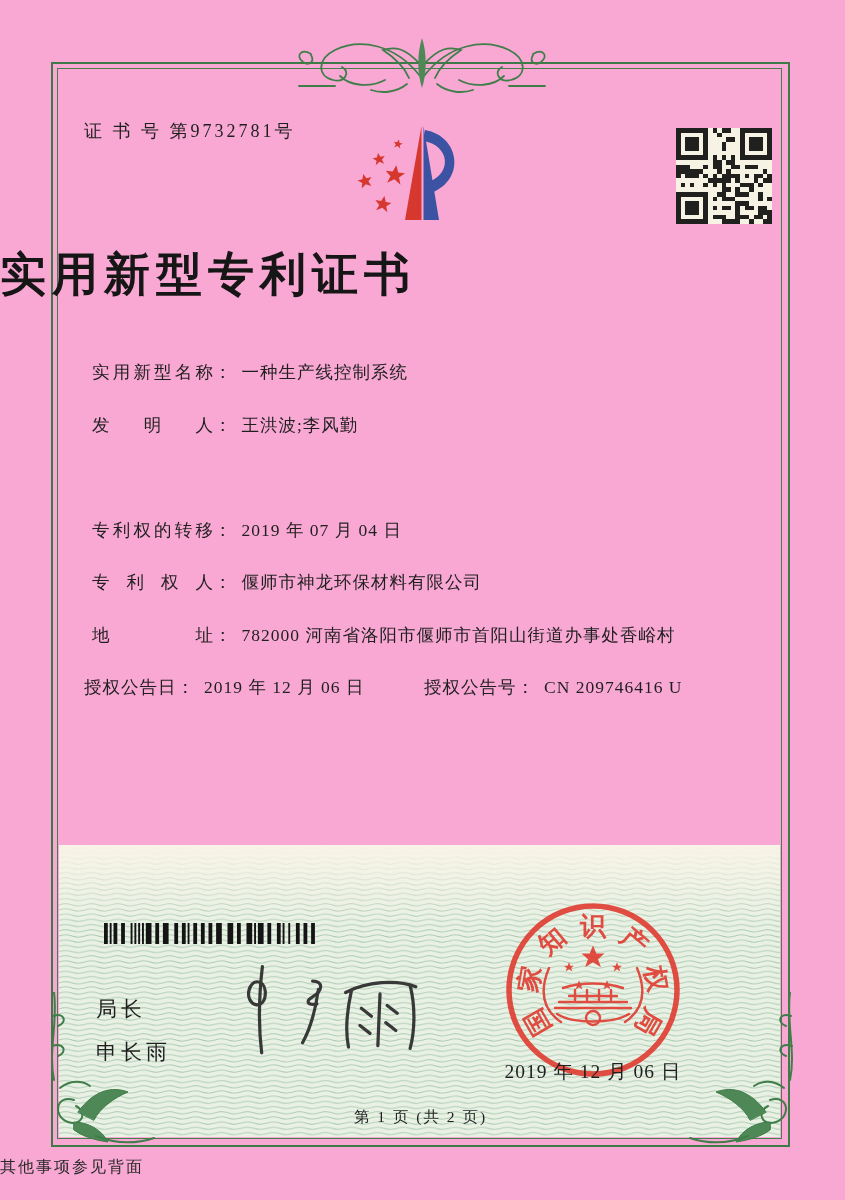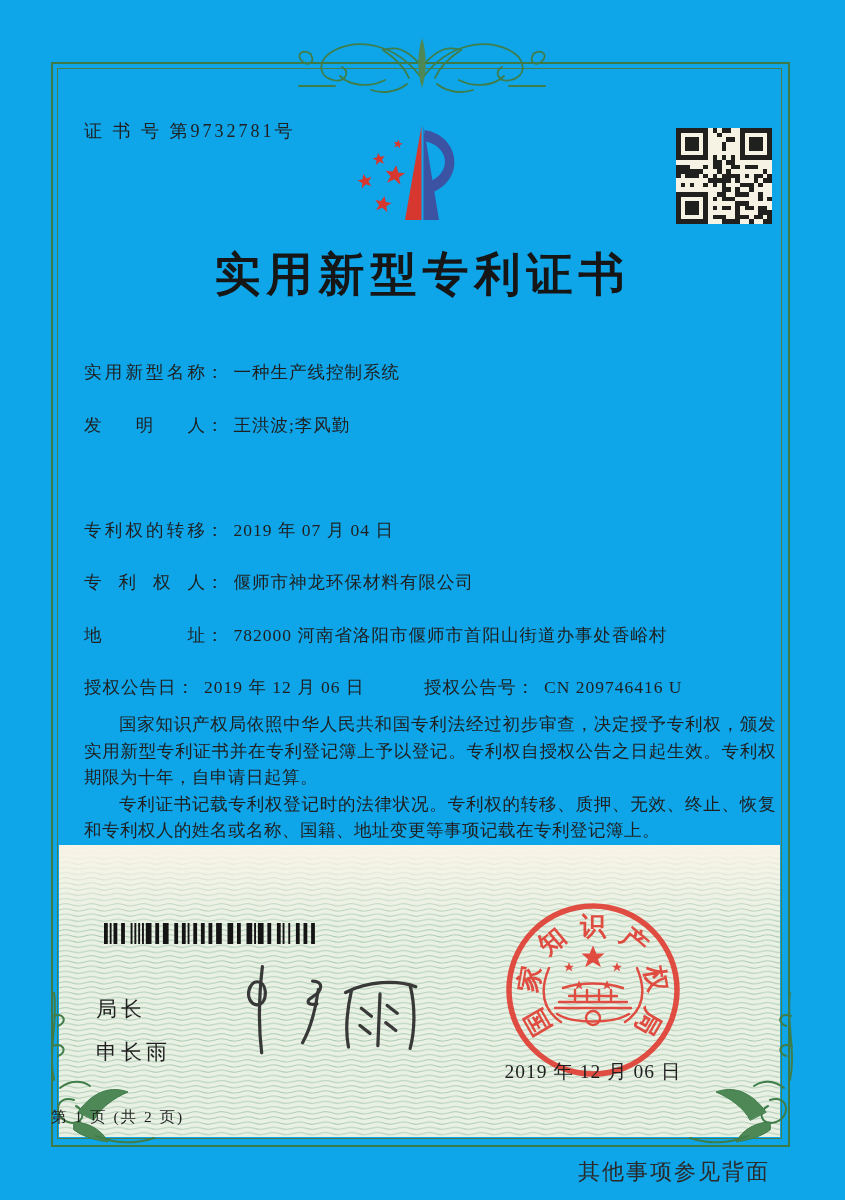--- a/index.html
+++ b/index.html
@@ -1,49 +1,49 @@
 <!DOCTYPE html>
 <html><head>
 <meta charset="utf-8">
 <style>
   html,body{margin:0;padding:0;background:#e8e4d8;}
   .page{
     position:relative;width:845px;height:1200px;margin:0 auto;
-    background:#0ea5e9;overflow:hidden;
+    background:#f9a8d4;overflow:hidden;
     font-family:"Liberation Serif","DejaVu Serif",serif;color:#1f1f1f;
   }
   .abs{position:absolute;}
   
   .frame-a{left:51px;top:62px;width:735px;height:1081px;border:2px solid #3d7a47;}
   .frame-b{left:57px;top:68px;width:723px;height:1069px;border:1px solid #477e4f;}
   
   .green-zone{left:59px;top:845px;width:721px;height:292px;}
   .green-fade{left:59px;top:845px;width:721px;height:80px;
     background:linear-gradient(#f8f4e7,rgba(248,244,231,0));}
   .cert-no{left:84px;top:119px;font-size:18px;letter-spacing:3px;}
   .logo{left:350px;top:118px;width:130px;height:112px;}
   .qr{left:676px;top:128px;width:96px;height:96px;}
-  .title{left:0;top:244px;width:845px;text-align:center;font-size:46px;
+  .title{left:0;top:244px;width:845px;text-align:left;font-size:46px;
     font-weight:700;letter-spacing:6px;color:#161616;}
   .row{left:84px;width:706px;font-size:17.5px;letter-spacing:1px;white-space:nowrap;}
-  .row .lbl{display:inline-block;width:122px;text-align:justify;text-align-last:justify;vertical-align:top;}
+  .row .lbl{display:inline-block;width:122px;text-align:justify;text-align-last:justify;vertical-align:top;margin-left:8px;}
   .row .val{margin-left:9px;}
   .r0{top:360px}.r1{top:413px}.r2{top:465px}.r3{top:518px}.r4{top:570px}.r5{top:623px}
   .r6{top:675px}
   .grant2{position:absolute;left:340px;top:0;white-space:nowrap;}
   .bodytext{left:84px;top:711px;width:692px;font-size:17.5px;line-height:26.5px;
     text-align:justify;letter-spacing:0.5px;}
   .bodytext p{margin:0;text-indent:2em;}
   .barcode{left:104px;top:923px;width:218px;height:21px;}
   .director{left:96px;top:988px;font-size:21px;letter-spacing:4px;line-height:43px;}
   .signature{left:238px;top:950px;width:208px;height:118px;}
   .seal{left:493px;top:890px;width:200px;height:200px;}
   .seal-date{left:493px;top:1058px;width:200px;text-align:center;font-size:19.5px;letter-spacing:1px;}
-  .page-info{left:51px;top:1107px;width:739px;text-align:left;font-size:15.5px;letter-spacing:2px;}
-  .back-note{left:0;top:1157px;width:770px;text-align:right;font-size:22px;letter-spacing:2px;color:#2a2a2a;}
+  .page-info{left:51px;top:1107px;width:739px;text-align:center;font-size:15.5px;letter-spacing:2px;}
+  .back-note{left:0;top:1157px;width:770px;text-align:left;font-size:16px;letter-spacing:2px;color:#2a2a2a;}
   .ornament-top{left:297px;top:22px;width:250px;height:82px;}
   .flourish-bl{left:44px;top:992px;width:112px;height:160px;}
   .flourish-br{left:688px;top:992px;width:112px;height:160px;}
 </style>
 </head>
 <body>
 
 <div class="page">
 
   <svg class="abs green-zone" width="721" height="292" viewBox="0 0 721 292" preserveAspectRatio="none">
@@ -119,24 +119,20 @@
   <div class="abs row r5">
     <span class="lbl">地址</span><span>：</span><span class="val">782000 河南省洛阳市偃师市首阳山街道办事处香峪村</span>
   </div>
   <div class="abs row r6" style="position:absolute;">
     <span>授权公告日</span><span>：</span><span class="val">2019 年 12 月 06 日</span>
     <span class="grant2">
       <span>授权公告号</span><span>：</span><span class="val">CN 209746416 U</span>
     </span>
   </div>
 
-  <div class="abs bodytext">
-    <p>国家知识产权局依照中华人民共和国专利法经过初步审查，决定授予专利权，颁发实用新型专利证书并在专利登记簿上予以登记。专利权自授权公告之日起生效。专利权期限为十年，自申请日起算。</p>
-    <p>专利证书记载专利权登记时的法律状况。专利权的转移、质押、无效、终止、恢复和专利权人的姓名或名称、国籍、地址变更等事项记载在专利登记簿上。</p>
-  </div>
 
   <div class="abs barcode">
     <svg id="bc-svg" width="218" height="21" viewBox="0 0 218 21">
         <rect x="0.0" y="0" width="3.8" height="21" fill="#141414"></rect>
         <rect x="5.7" y="0" width="1.9" height="21" fill="#141414"></rect>
         <rect x="9.5" y="0" width="3.8" height="21" fill="#141414"></rect>
         <rect x="17.1" y="0" width="3.8" height="21" fill="#141414"></rect>
         <rect x="26.6" y="0" width="1.9" height="21" fill="#141414"></rect>
         <rect x="30.4" y="0" width="1.9" height="21" fill="#141414"></rect>
         <rect x="34.2" y="0" width="1.9" height="21" fill="#141414"></rect>

